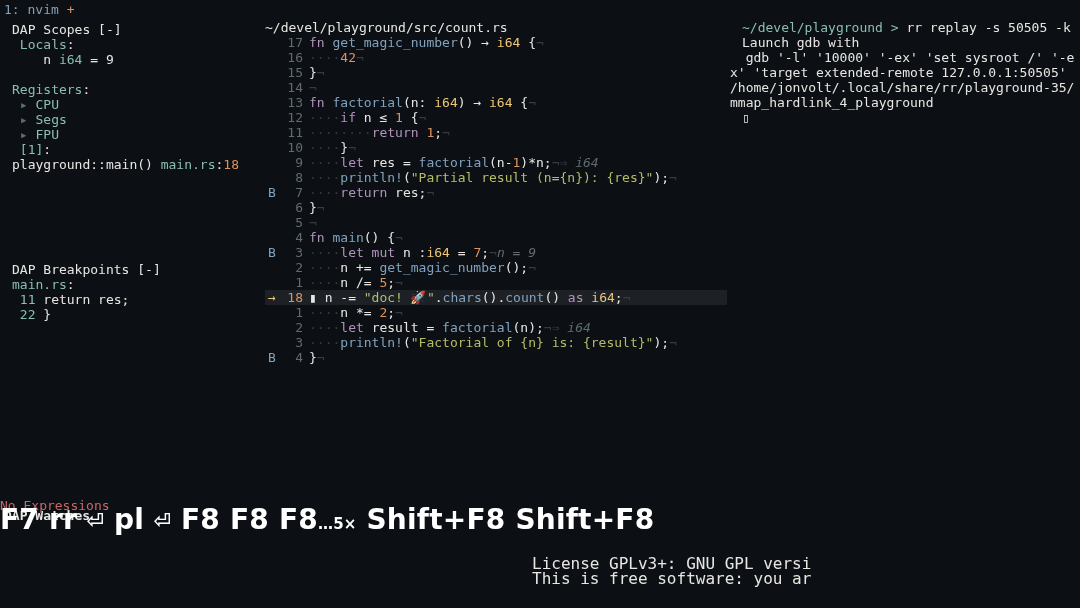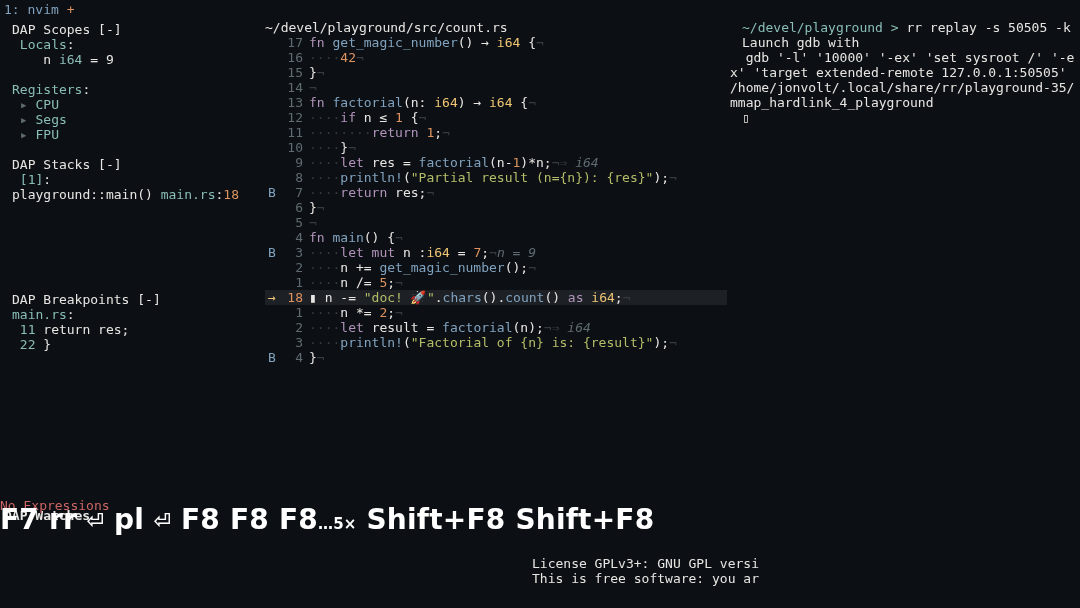--- a/index.html
+++ b/index.html
@@ -42,21 +42,21 @@
   .curline { background:#1d2126; display:inline-block; width:100%; white-space:pre;}
   .curline .lineno { color:#de935f; }
   .pill { color:#e8e6e3;}
 
   .section { margin-top:2px; }
   .row { white-space:pre;margin-left:12px; }
 
   .path { color:#e8e6e3; white-space:pre; }
   .prompt-gt { color:#8abeb7; }
 
-  .legal { position:absolute; left:520px; top:556px; width:210px; color:#e8e6e3; font-size:13px; line-height:15px;}
+  .legal { position:absolute; left:520px; top:556px; width:210px; color:#e8e6e3; font-size:16px; line-height:15px;}
   .legal .row{ white-space:pre;}
 
   .keyseq {
     position:absolute; left:0; right:0; top:512px;
     text-align:left;
     color:#fff;
     font-family:"DejaVu Sans","Arial",sans-serif;
     font-size:28px;
     font-weight:700;
     letter-spacing:0.2px;
@@ -84,21 +84,20 @@
 <div class="left">
   <div class="row white section">DAP Scopes [-]</div>
   <div class="row"> <span class="cyan">Locals</span><span class="white">:</span></div>
   <div class="row">    <span class="white">n</span> <span class="cyan">i64</span> <span class="white">=</span> <span class="white">9</span></div>
 
   <div class="row" style="margin-top:15px"><span class="cyan">Registers</span><span class="white">:</span></div>
   <div class="row"> <span class="grey">▸</span> <span class="cyan">CPU</span></div>
   <div class="row"> <span class="grey">▸</span> <span class="cyan">Segs</span></div>
   <div class="row"> <span class="grey">▸</span> <span class="cyan">FPU</span></div>
 
-  <div class="row white" style="margin-top:15px">DAP Stacks [-]</div>
   <div class="row"> <span class="cyan">[1]</span><span class="white">:</span></div>
   <div class="row"><span class="white">playground::main()</span> <span class="cyan">main.rs</span><span class="white">:</span><span class="orange">18</span></div>
 
   <div class="row white" style="margin-top:90px">DAP Breakpoints [-]</div>
   <div class="row"><span class="cyan">main.rs</span><span class="white">:</span></div>
   <div class="row"> <span class="cyan">11</span> <span class="white">return res;</span></div>
   <div class="row"> <span class="cyan">22</span> <span class="white">}</span></div>
 </div>
 
 <div class="watchline">DAP Watches</div>

